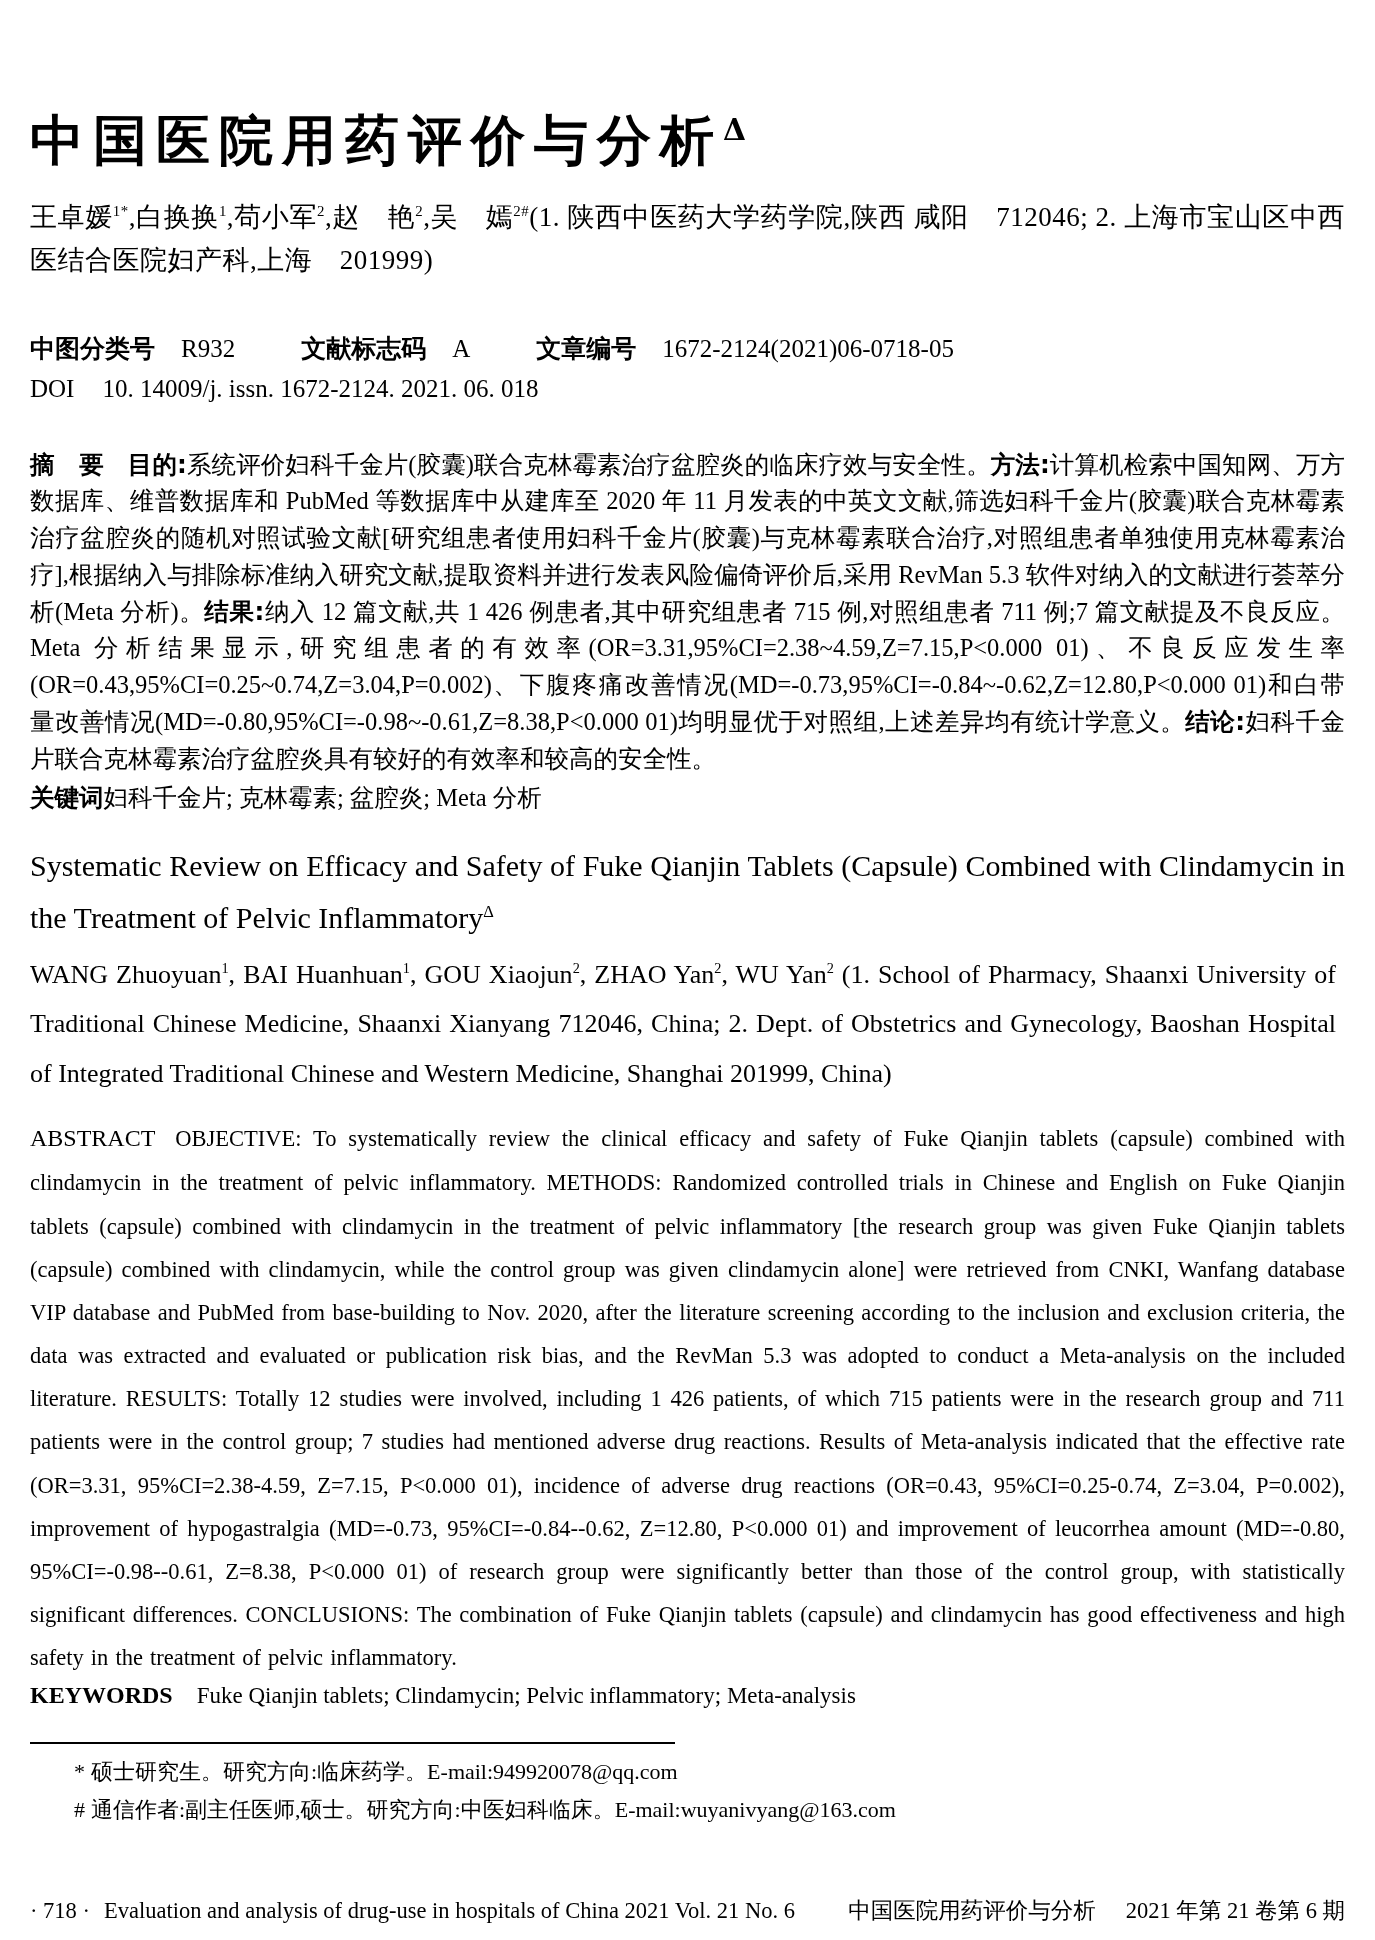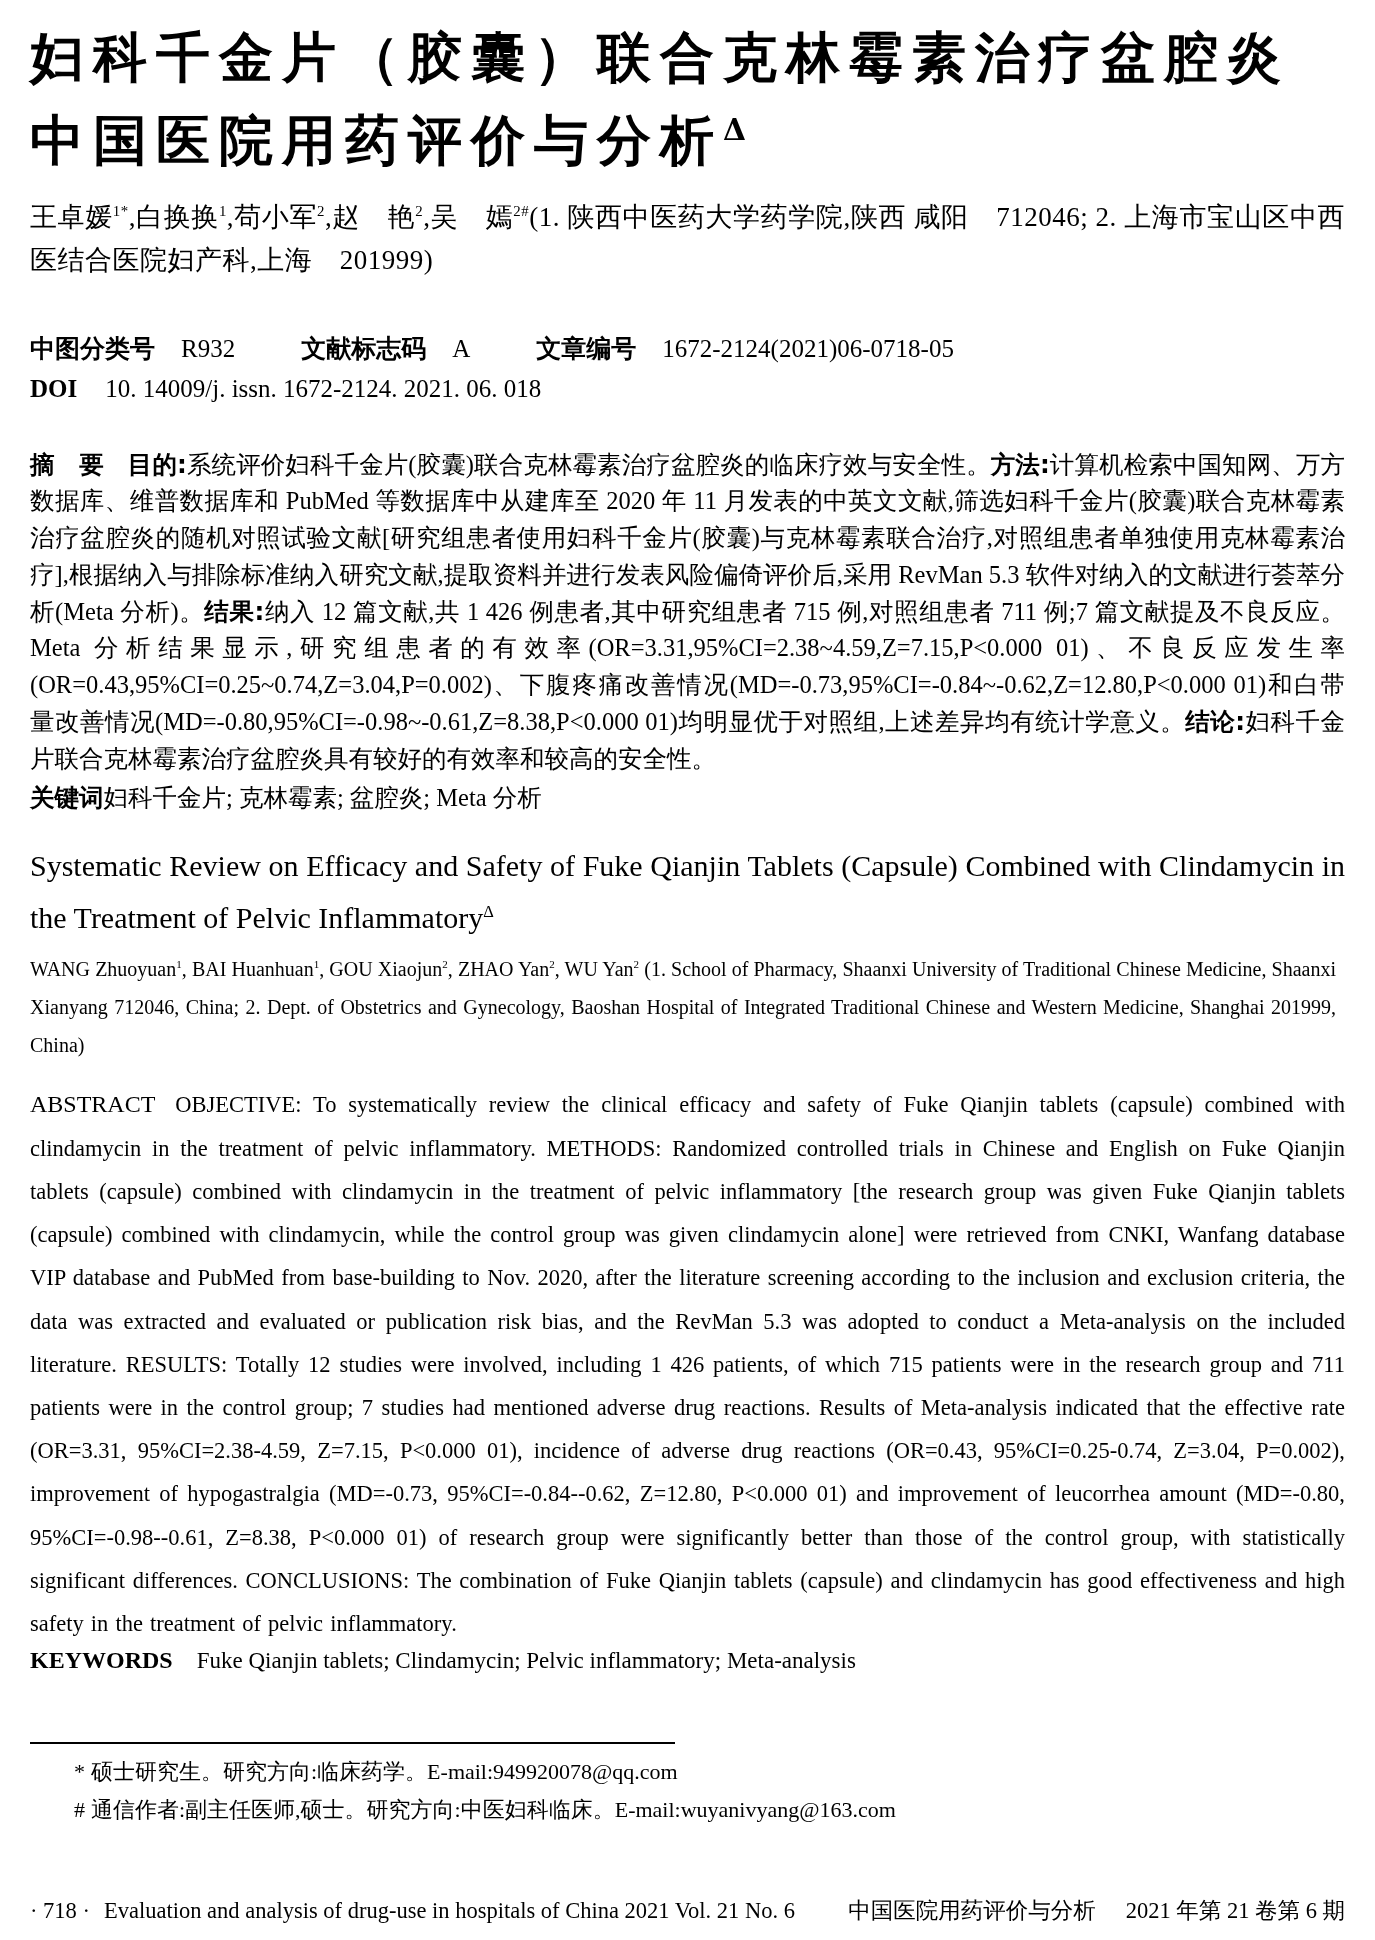--- a/index.html
+++ b/index.html
@@ -37,21 +37,21 @@
 
   
   .meta-row { margin:50px 0 0 0; font-size:25px; }
   .meta-row .lbl {
     font-family:"DejaVu Sans","Liberation Sans",sans-serif;
     font-weight:700;
     margin-right:26px;
   }
   .meta-row .val { margin-right:66px; }
   .doi-row { margin:10px 0 0 0; font-size:25px; }
-  .doi-row .lbl { margin-right:28px;font-weight:bold; }
+  .doi-row .lbl { margin-right:28px; }
 
   
   .abstract-zh {
     margin:44px 0 0 0;
     font-size:24.5px;
     line-height:1.5;
     text-align:justify;
   }
   .heiti {
     font-family:"DejaVu Sans","Liberation Sans",sans-serif;
@@ -68,21 +68,21 @@
   
   .title-en {
     margin:26px 0 0 0;
     font-size:30px;
     font-weight:400;
     line-height:1.72;
     text-align:justify;
   }
   .authors-en {
     margin:6px 9px 0 0;
-    font-size:20px;
+    font-size:26px;
     line-height:1.92;
     text-align:justify;
   }
 
   
   .abstract-en {
     margin:16px 0 0 0;
     font-size:22.5px;
     line-height:1.92;
     text-align:justify;
@@ -113,21 +113,21 @@
     font-size:22.5px;
   }
   .footer-left .page-mark { margin-right:14px; }
   .footer-right .j-zh { margin-right:30px; }
 </style>
 </head>
 <body>
 
 <div class="page">
 
-  <h1 class="title-zh"><span>妇科千金片（胶囊）联合克林霉素治疗盆腔炎</span><br><span>中国医院用药评价与分析</span><sup>Δ</sup></h1>
+  <h1 class="title-zh"><br><span>中国医院用药评价与分析</span><sup>Δ</sup></h1>
 
   <p class="authors-zh"><span>王卓媛</span><sup>1*</sup><span>,</span><span>白换换</span><sup>1</sup><span>,</span><span>苟小军</span><sup>2</sup><span>,</span><span>赵　艳</span><sup>2</sup><span>,</span><span>吴　嫣</span><sup>2#</sup><span>(1. 陕西中医药大学药学院,陕西 咸阳　712046; 2. 上海市宝山区中西医结合医院妇产科,上海　201999)</span></p>
 
   <p class="meta-row"><span class="lbl">中图分类号</span><span class="val">R932</span><span class="lbl">文献标志码</span><span class="val">A</span><span class="lbl">文章编号</span><span class="val">1672-2124(2021)06-0718-05</span></p>
 
   <p class="doi-row"><span class="lbl">DOI</span><span>10. 14009/j. issn. 1672-2124. 2021. 06. 018</span></p>
 
   <p class="abstract-zh"><span class="heiti label">摘　要</span><span class="heiti">目的:</span><span>系统评价妇科千金片(胶囊)联合克林霉素治疗盆腔炎的临床疗效与安全性。</span><span class="heiti">方法:</span><span>计算机检索中国知网、万方数据库、维普数据库和 PubMed 等数据库中从建库至 2020 年 11 月发表的中英文文献,筛选妇科千金片(胶囊)联合克林霉素治疗盆腔炎的随机对照试验文献[研究组患者使用妇科千金片(胶囊)与克林霉素联合治疗,对照组患者单独使用克林霉素治疗],根据纳入与排除标准纳入研究文献,提取资料并进行发表风险偏倚评价后,采用 RevMan 5.3 软件对纳入的文献进行荟萃分析(Meta 分析)。</span><span class="heiti">结果:</span><span>纳入 12 篇文献,共 1 426 例患者,其中研究组患者 715 例,对照组患者 711 例;7 篇文献提及不良反应。Meta 分析结果显示,研究组患者的有效率(OR=3.31,95%CI=2.38~4.59,Z=7.15,P&lt;0.000 01)、不良反应发生率(OR=0.43,95%CI=0.25~0.74,Z=3.04,P=0.002)、下腹疼痛改善情况(MD=-0.73,95%CI=-0.84~-0.62,Z=12.80,P&lt;0.000 01)和白带量改善情况(MD=-0.80,95%CI=-0.98~-0.61,Z=8.38,P&lt;0.000 01)均明显优于对照组,上述差异均有统计学意义。</span><span class="heiti">结论:</span><span>妇科千金片联合克林霉素治疗盆腔炎具有较好的有效率和较高的安全性。</span></p>
 
   <p class="kw-zh"><span class="heiti label">关键词</span><span>妇科千金片; 克林霉素; 盆腔炎; Meta 分析</span></p>

